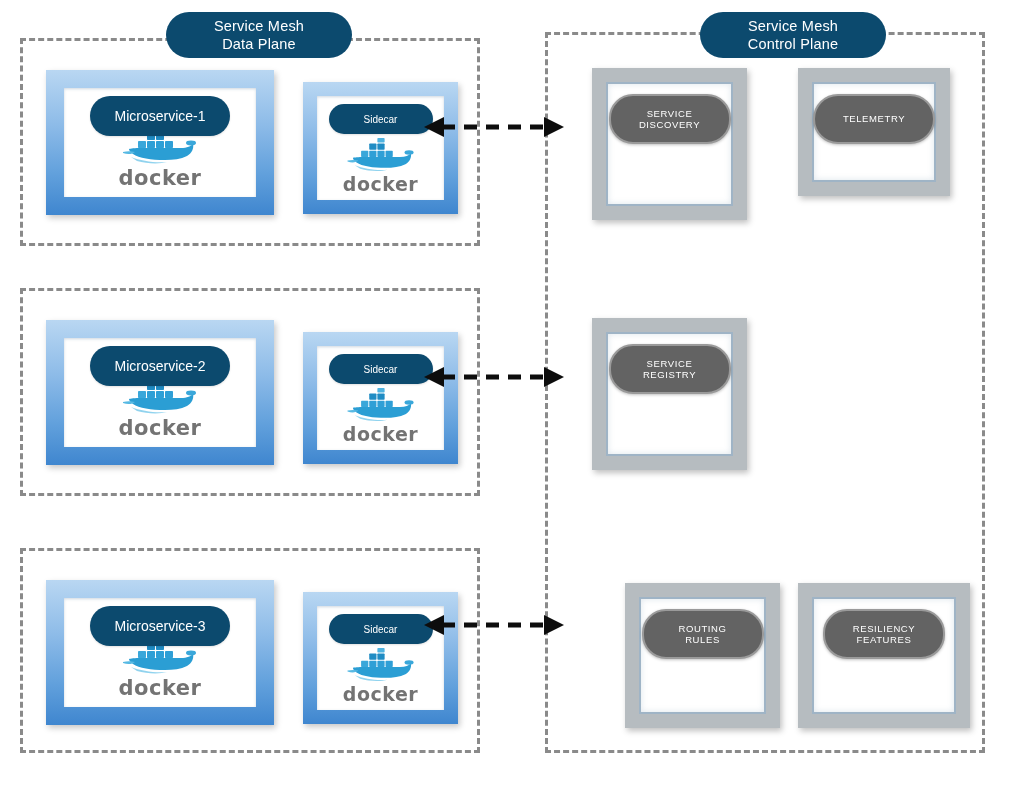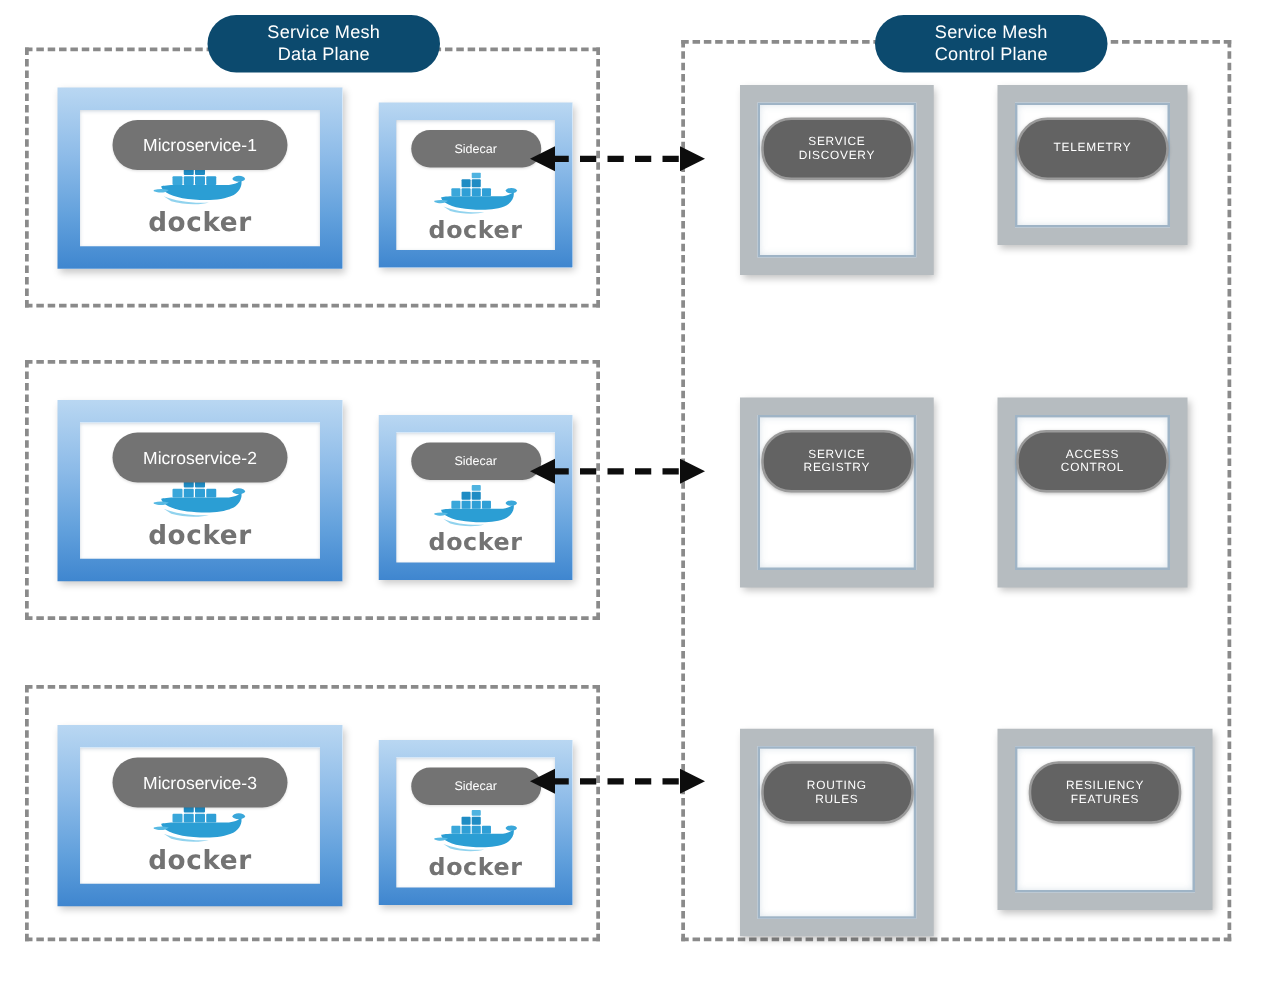--- a/index.html
+++ b/index.html
@@ -60,21 +60,21 @@
     height: 100%;
     background: #ffffff;
     box-sizing: border-box;
     position: relative;
     box-shadow: inset 0 1px 3px rgba(90,120,150,0.30);
   }
 
   
   .green-pill {
     position: absolute;
-    background: #737373;
+    background: #0c4a6e;
     color: #ffffff;
     border-radius: 26px;
     display: flex;
     align-items: center;
     justify-content: center;
     font-size: 14px;
     white-space: nowrap;
     z-index: 4;
     box-shadow: 0 1px 2px rgba(0,0,0,0.12);
   }
@@ -391,32 +391,22 @@
     <div class="cp-inner">
       <div class="gray-pill wide">
         <div>
           <span>SERVICE</span>
           <span>REGISTRY</span>
         </div>
       </div>
     </div>
   </div>
 
-  <div class="cp-card" style="left:798px; top:318px; width:152px; height:152px;">
-    <div class="cp-inner">
-      <div class="gray-pill wide">
-        <div>
-          <span>ACCESS</span>
-          <span>CONTROL</span>
-        </div>
-      </div>
-    </div>
-  </div>
-
-  <div class="cp-card" style="left:592px; top:583px; width:155px; height:166px;">
+
+  <div class="cp-card" style="left:625px; top:583px; width:155px; height:145px;">
     <div class="cp-inner">
       <div class="gray-pill wide">
         <div>
           <span>ROUTING</span>
           <span>RULES</span>
         </div>
       </div>
     </div>
   </div>
 

